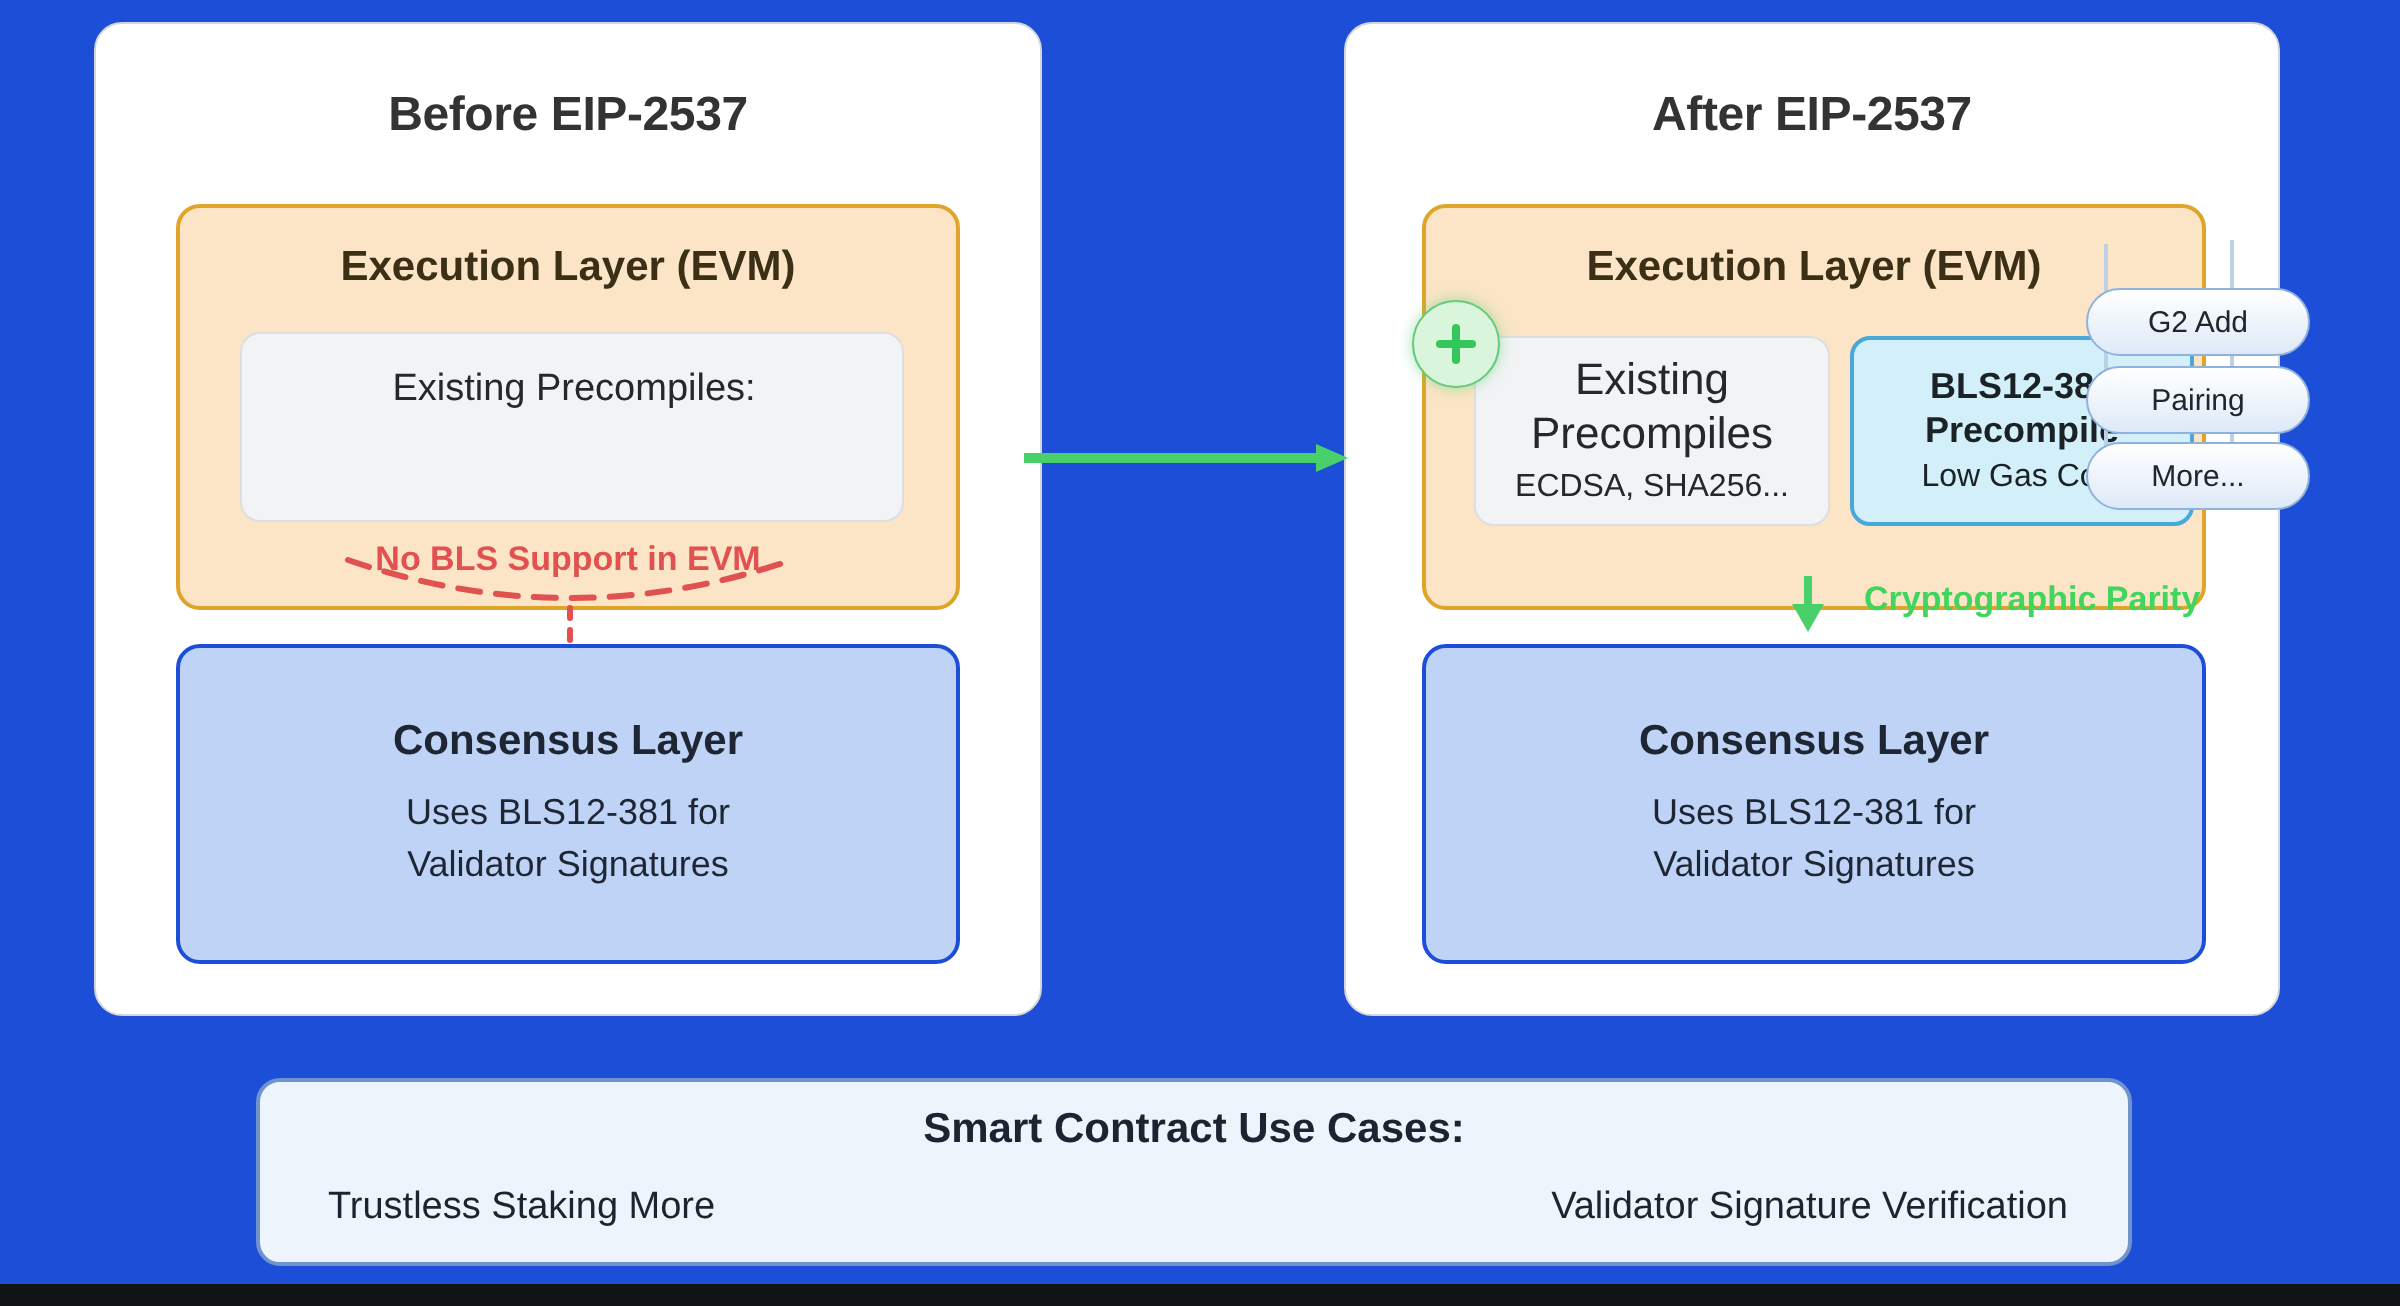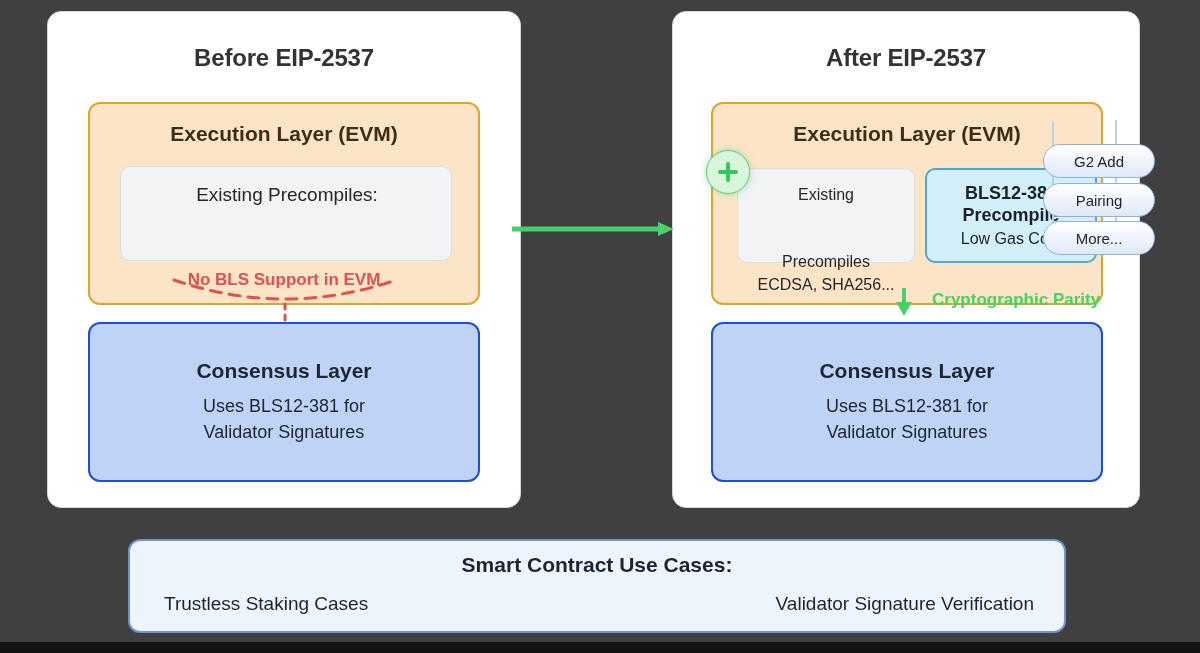--- a/index.html
+++ b/index.html
@@ -7,21 +7,21 @@
     padding: 0;
     background: #ffffff;
   }
   body {
     font-family: "Liberation Sans", sans-serif;
   }
   #stage {
     position: relative;
     width: 1200px;
     height: 653px;
-    background: #404040;
+    background: #1d4ed8;
     overflow: hidden;
   }
   .bottom-bar {
     position: absolute;
     left: 0;
     bottom: 0;
     width: 1200px;
     height: 11px;
     background: #111315;
   }
@@ -90,21 +90,21 @@
     position: absolute; top: 52px; left: -60px; width: 452px;
     text-align: center; font-size: 18px; color: #25282b;
   }
 
   #precompiles-after {
     left: 24px; top: 64px; width: 178px; height: 95px;
     display: flex; flex-direction: column; align-items: center;
     justify-content: center;
   }
   #precompiles-after .ln {
-    font-size: 16px; color: #25282b; line-height: 1.22; margin-top: 48px;
+    font-size: 22px; color: #25282b; line-height: 1.22;
   }
   #precompiles-after .ln.small { font-size: 16px; margin-top: 3px; }
 
   
   #bls-box {
     position: absolute;
     left: 212px; top: 64px; width: 172px; height: 95px;
     background: #d3effa;
     border: 2px solid #4aa8d8;
     border-radius: 10px;
@@ -322,19 +322,19 @@
 
   <svg id="arrow-parity" viewBox="0 0 22 28">
     <line x1="11" y1="0" x2="11" y2="16" stroke="#4ad06a" stroke-width="4"></line>
     <polygon points="3,14 19,14 11,28" fill="#4ad06a"></polygon>
   </svg>
   <div id="parity-label">Cryptographic Parity</div>
 
   <div id="usecase-box">
     <div id="usecase-title">Smart Contract Use Cases:</div>
     <div id="usecase-items">
-      <div class="uc-item">Trustless Staking Cases</div>
+      <div class="uc-item">Trustless Staking More</div>
       <div class="uc-item">Validator Signature Verification</div>
     </div>
   </div>
 
   <div class="bottom-bar"></div>
 </div>
 
 </body></html>

